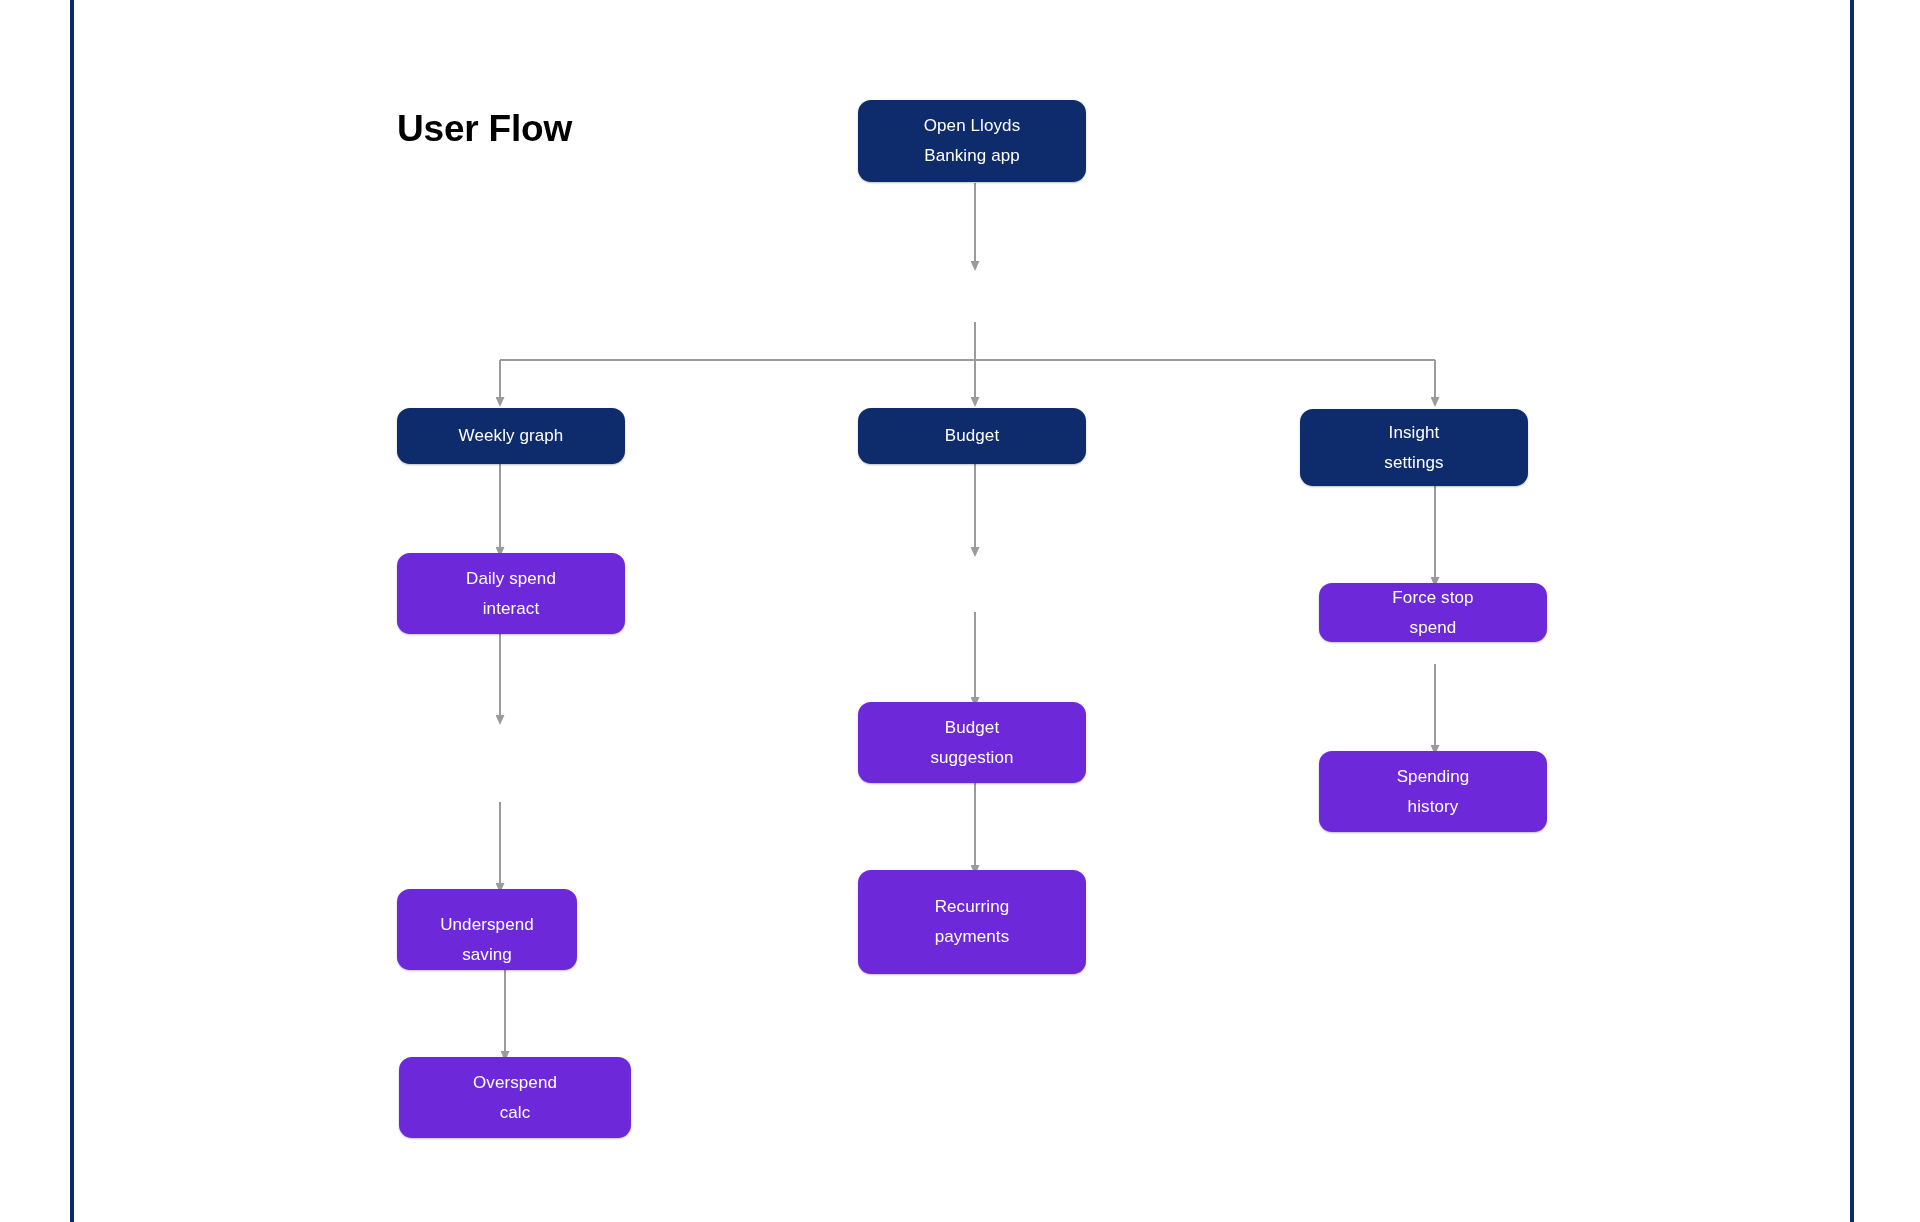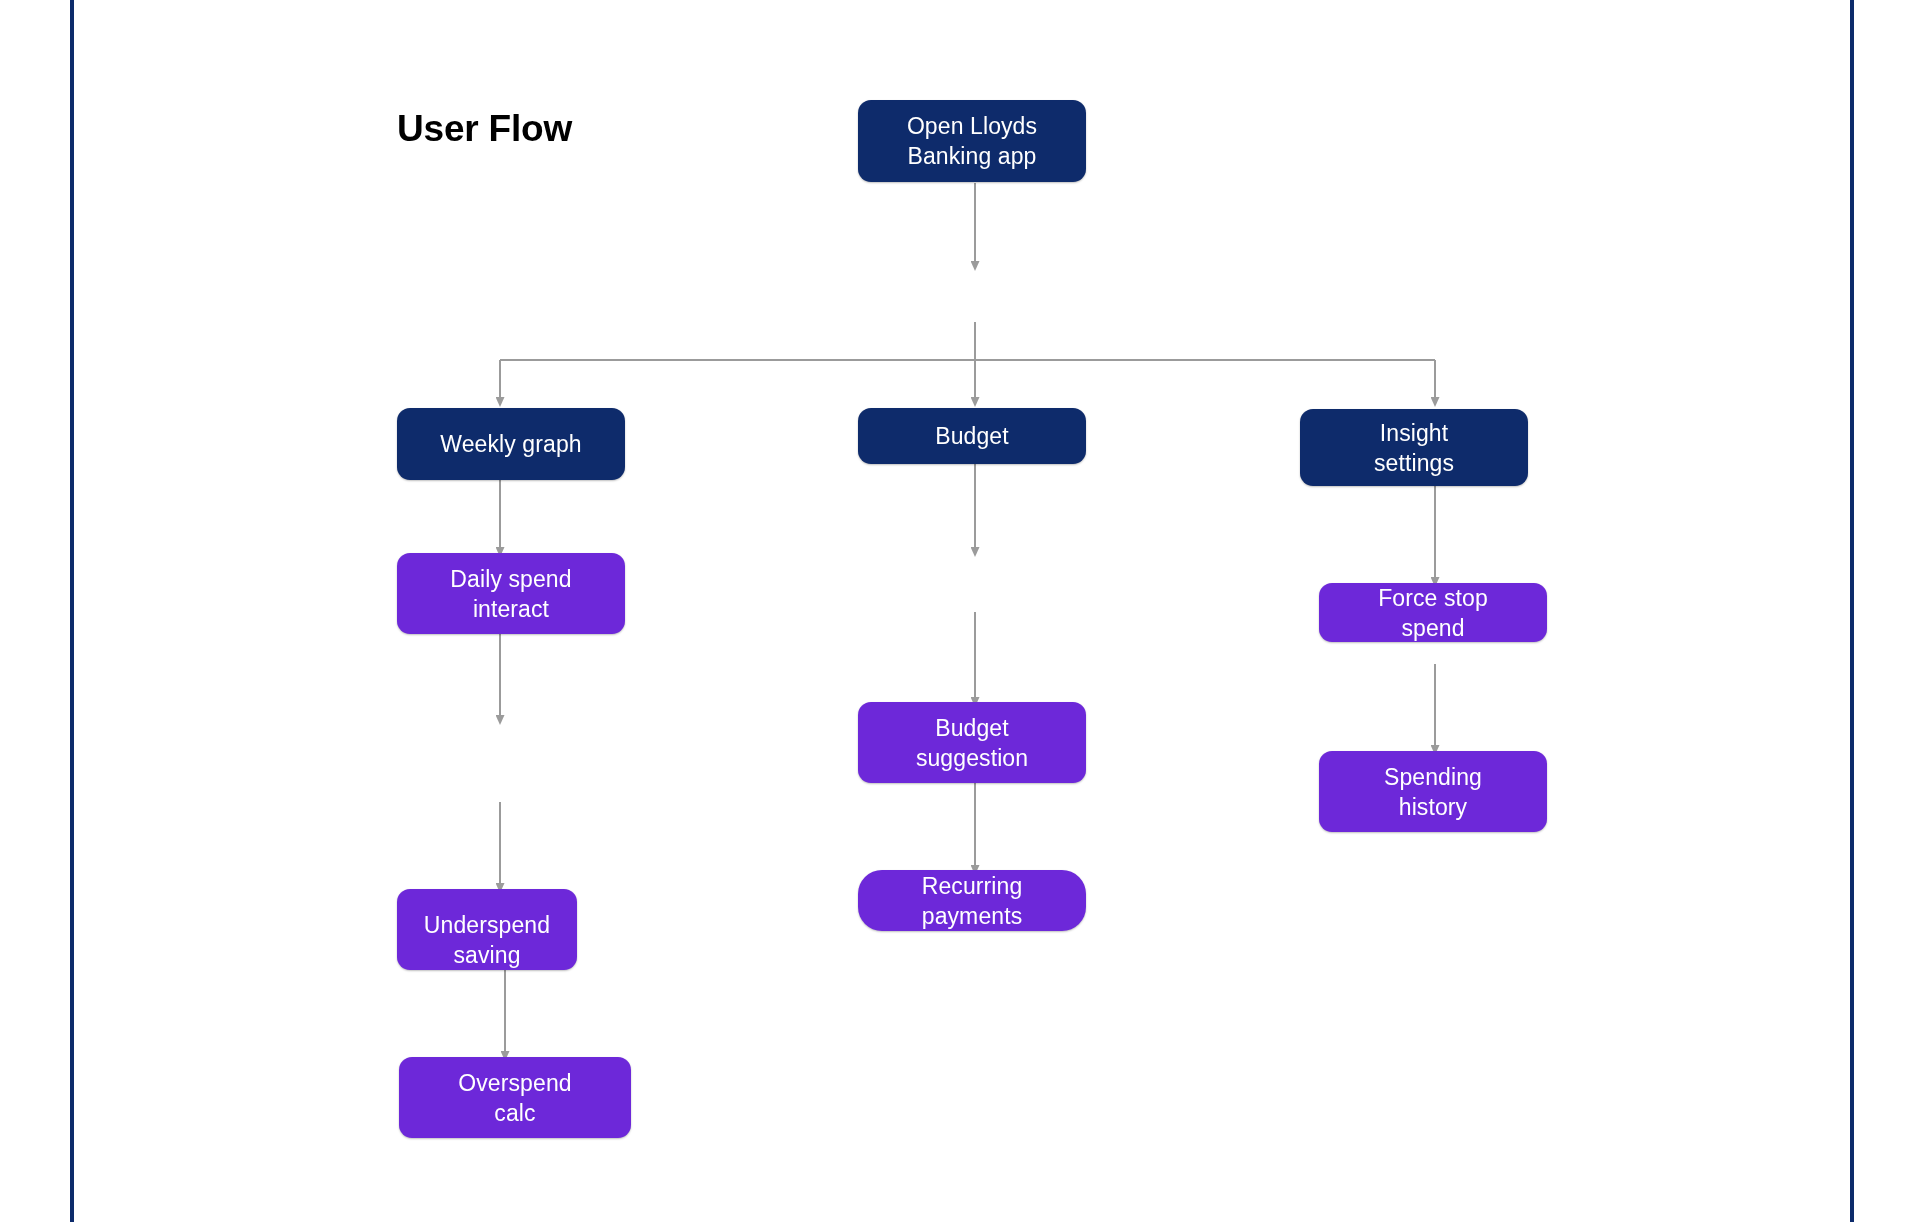--- a/index.html
+++ b/index.html
@@ -49,21 +49,21 @@
 
   .node {
     position: absolute;
     box-sizing: border-box;
     display: flex;
     align-items: center;
     justify-content: center;
     text-align: center;
     border-radius: 13px;
     color: #ffffff;
-    font-size: 23px;
+    font-size: 17px;
     line-height: 30px;
     font-weight: 400;
     letter-spacing: 0.1px;
     padding: 0 10px;
     box-shadow: 0 1px 2px rgba(0,0,0,0.25);
   }
   .node.dark  { background: #0e2b6b; }
   .node.light { background: #6d28d9; }
   .node span { display: block; white-space: pre-line; }
 </style>
@@ -108,21 +108,21 @@
       <line x1="1435" y1="664" x2="1435" y2="746" marker-end="url(#arrow)"></line>
     </g>
   </svg>
 
   <div class="node dark" style="left:858px; top:100px; width:228px; height:82px;">
     <span>Open Lloyds
 Banking app</span>
   </div>
 
 
-  <div class="node dark" style="left:397px; top:408px; width:228px; height:72px;">
+  <div class="node dark" style="left:397px; top:408px; width:228px; height:56px;">
     <span>Weekly graph</span>
   </div>
 
   <div class="node dark" style="left:858px; top:408px; width:228px; height:56px;">
     <span>Budget</span>
   </div>
 
   <div class="node dark" style="left:1300px; top:409px; width:228px; height:77px;">
     <span>Insight
 settings</span>
@@ -143,21 +143,21 @@
     <span>Overspend
 calc</span>
   </div>
 
 
   <div class="node light" style="left:858px; top:702px; width:228px; height:81px;">
     <span>Budget
 suggestion</span>
   </div>
 
-  <div class="node light" style="left:858px; top:870px; width:228px; height:61px;border-radius:24px;">
+  <div class="node light" style="left:858px; top:870px; width:228px; height:104px;">
     <span>Recurring
 payments</span>
   </div>
 
   <div class="node light" style="left:1319px; top:583px; width:228px; height:59px;">
     <span>Force stop
 spend</span>
   </div>
 
   <div class="node light" style="left:1319px; top:751px; width:228px; height:81px;">

